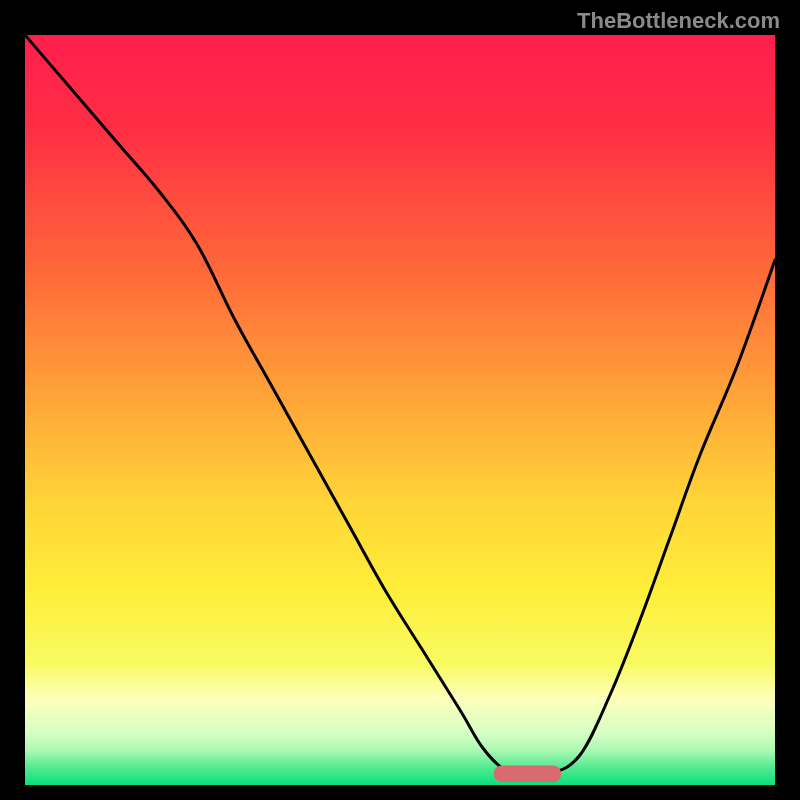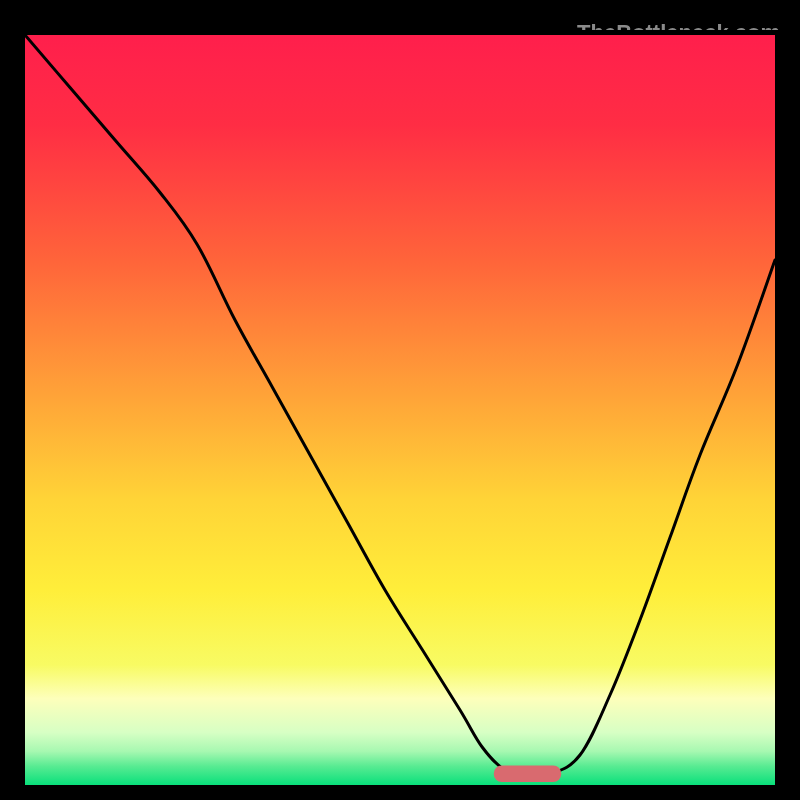--- a/index.html
+++ b/index.html
@@ -20,21 +20,21 @@
     border: 5px solid #000;
     box-sizing: border-box;
     overflow: hidden;
   }
   .plot-area {
     position: absolute;
     left: 0; top: 0; right: 0; bottom: 0;
   }
   .watermark {
     position: absolute;
-    top: 20px;
+    top: 8px;
     right: 20px;
     color: #8a8a8a;
     font-size: 22px;
     font-weight: 600;
     user-select: none;
   }
   svg { display: block; }
 </style>
 </head>
 <body>

